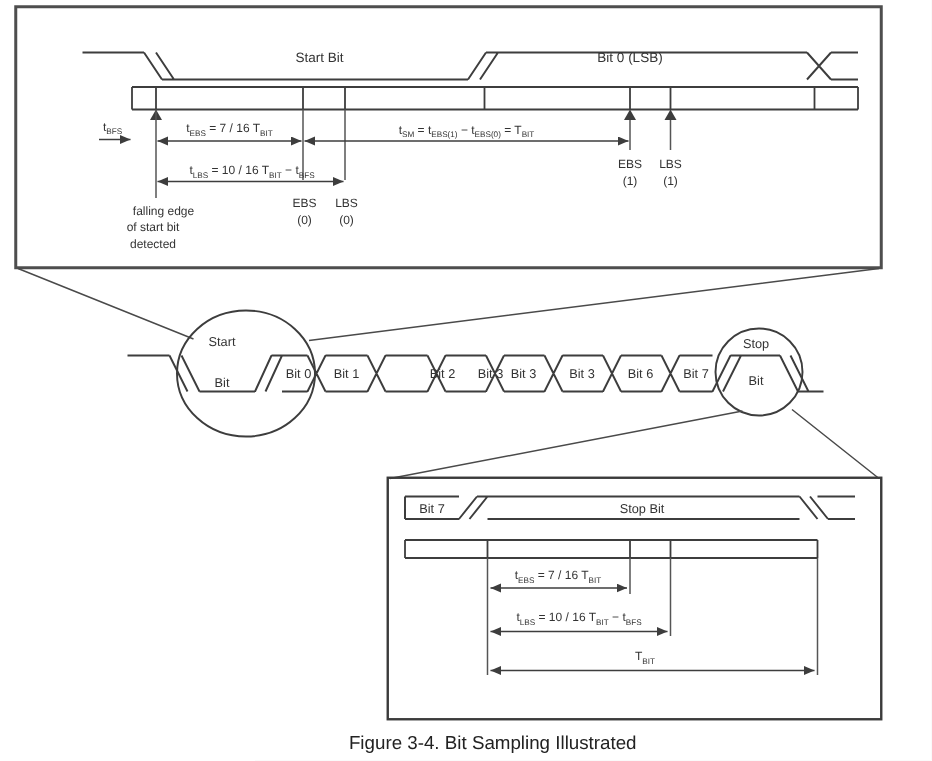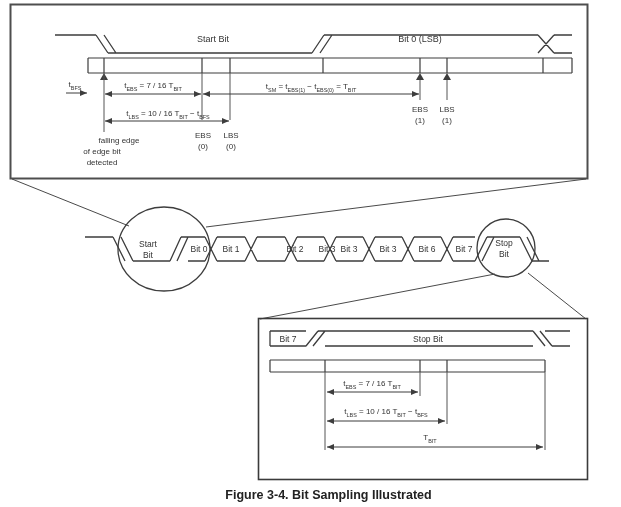--- a/index.html
+++ b/index.html
@@ -7,21 +7,21 @@
           font-family:"Liberation Sans", sans-serif;}
   svg{position:absolute;left:0;top:0;}
   .lbl{position:absolute;transform:translate(-50%,-50%);font-size:8px;line-height:1;
        color:#333;white-space:nowrap;}
   .lbl sub{font-size:0.68em;line-height:0;}
   .sig{font-size:9px;}
   .bit{font-size:8.5px;}
   .annotation{position:absolute;left:58px;top:322px;font-size:27px;font-weight:bold;
               letter-spacing:0.5px;}
   .caption{position:absolute;left:36px;right:0;top:488px;text-align:center;
-           font-size:12.5px;font-weight:bold;color:#222;}
+           font-size:12.5px;font-weight:normal;color:#222;}
 </style>
 </head>
 <body>
 
 <div id="screen">
 
   <svg width="621" height="507" viewBox="0 0 621 507">
     <defs>
       <marker id="ah" markerWidth="8" markerHeight="8" refX="7" refY="3" orient="auto-start-reverse" markerUnits="userSpaceOnUse">
         <path d="M0,0 L7,3 L0,6 Z" fill="#3d3d3d"></path>
@@ -91,35 +91,35 @@
 
   <div class="lbl" style="left:203px;top:136px;">EBS</div>
   <div class="lbl" style="left:203px;top:147px;">(0)</div>
   <div class="lbl" style="left:231px;top:136px;">LBS</div>
   <div class="lbl" style="left:231px;top:147px;">(0)</div>
   <div class="lbl" style="left:420px;top:110px;">EBS</div>
   <div class="lbl" style="left:420px;top:121px;">(1)</div>
   <div class="lbl" style="left:447px;top:110px;">LBS</div>
   <div class="lbl" style="left:447px;top:121px;">(1)</div>
 
-  <div class="lbl" style="left:102px;top:141px;padding-left:34px;">falling edge</div>
-  <div class="lbl" style="left:102px;top:152px;">of edge bit</div>
+  <div class="lbl" style="left:92px;top:141px;padding-left:34px;">falling edge</div>
+  <div class="lbl" style="left:102px;top:152px;">of start bit</div>
   <div class="lbl" style="left:102px;top:163px;">detected</div>
 
-  <div class="lbl bit" style="left:148px;top:244px;">Start</div>
+  <div class="lbl bit" style="left:148px;top:228px;">Start</div>
   <div class="lbl bit" style="left:148px;top:255px;">Bit</div>
   <div class="lbl bit" style="left:193px;top:249px;padding-left:12px;">Bit 0</div>
   <div class="lbl bit" style="left:231px;top:249px;">Bit 1</div>
   <div class="lbl bit" style="left:271px;top:249px;margin-left:24px;">Bit 2</div>
   <div class="lbl bit" style="left:310px;top:249px;margin-left:17px;">Bit 3</div>
   <div class="lbl bit" style="left:349px;top:249px;">Bit 3</div>
   <div class="lbl bit" style="left:388px;top:249px;">Bit 3</div>
   <div class="lbl bit" style="left:427px;top:249px;">Bit 6</div>
   <div class="lbl bit" style="left:464px;top:249px;">Bit 7</div>
-  <div class="lbl bit" style="left:504px;top:243px;">Stop</div>
+  <div class="lbl bit" style="left:504px;top:229px;">Stop</div>
   <div class="lbl bit" style="left:504px;top:254px;">Bit</div>
 
   <div class="lbl bit" style="left:288px;top:339px;">Bit 7</div>
   <div class="lbl bit" style="left:428px;top:339px;">Stop Bit</div>
   <div class="lbl" style="left:372px;top:384px;">t<sub>EBS</sub> = 7 / 16 T<sub>BIT</sub></div>
   <div class="lbl" style="left:386px;top:412px;">t<sub>LBS</sub> = 10 / 16 T<sub>BIT</sub> − t<sub>BFS</sub></div>
   <div class="lbl" style="left:430px;top:438px;">T<sub>BIT</sub></div>
 
   <div class="caption">Figure 3-4. Bit Sampling Illustrated</div>
 

